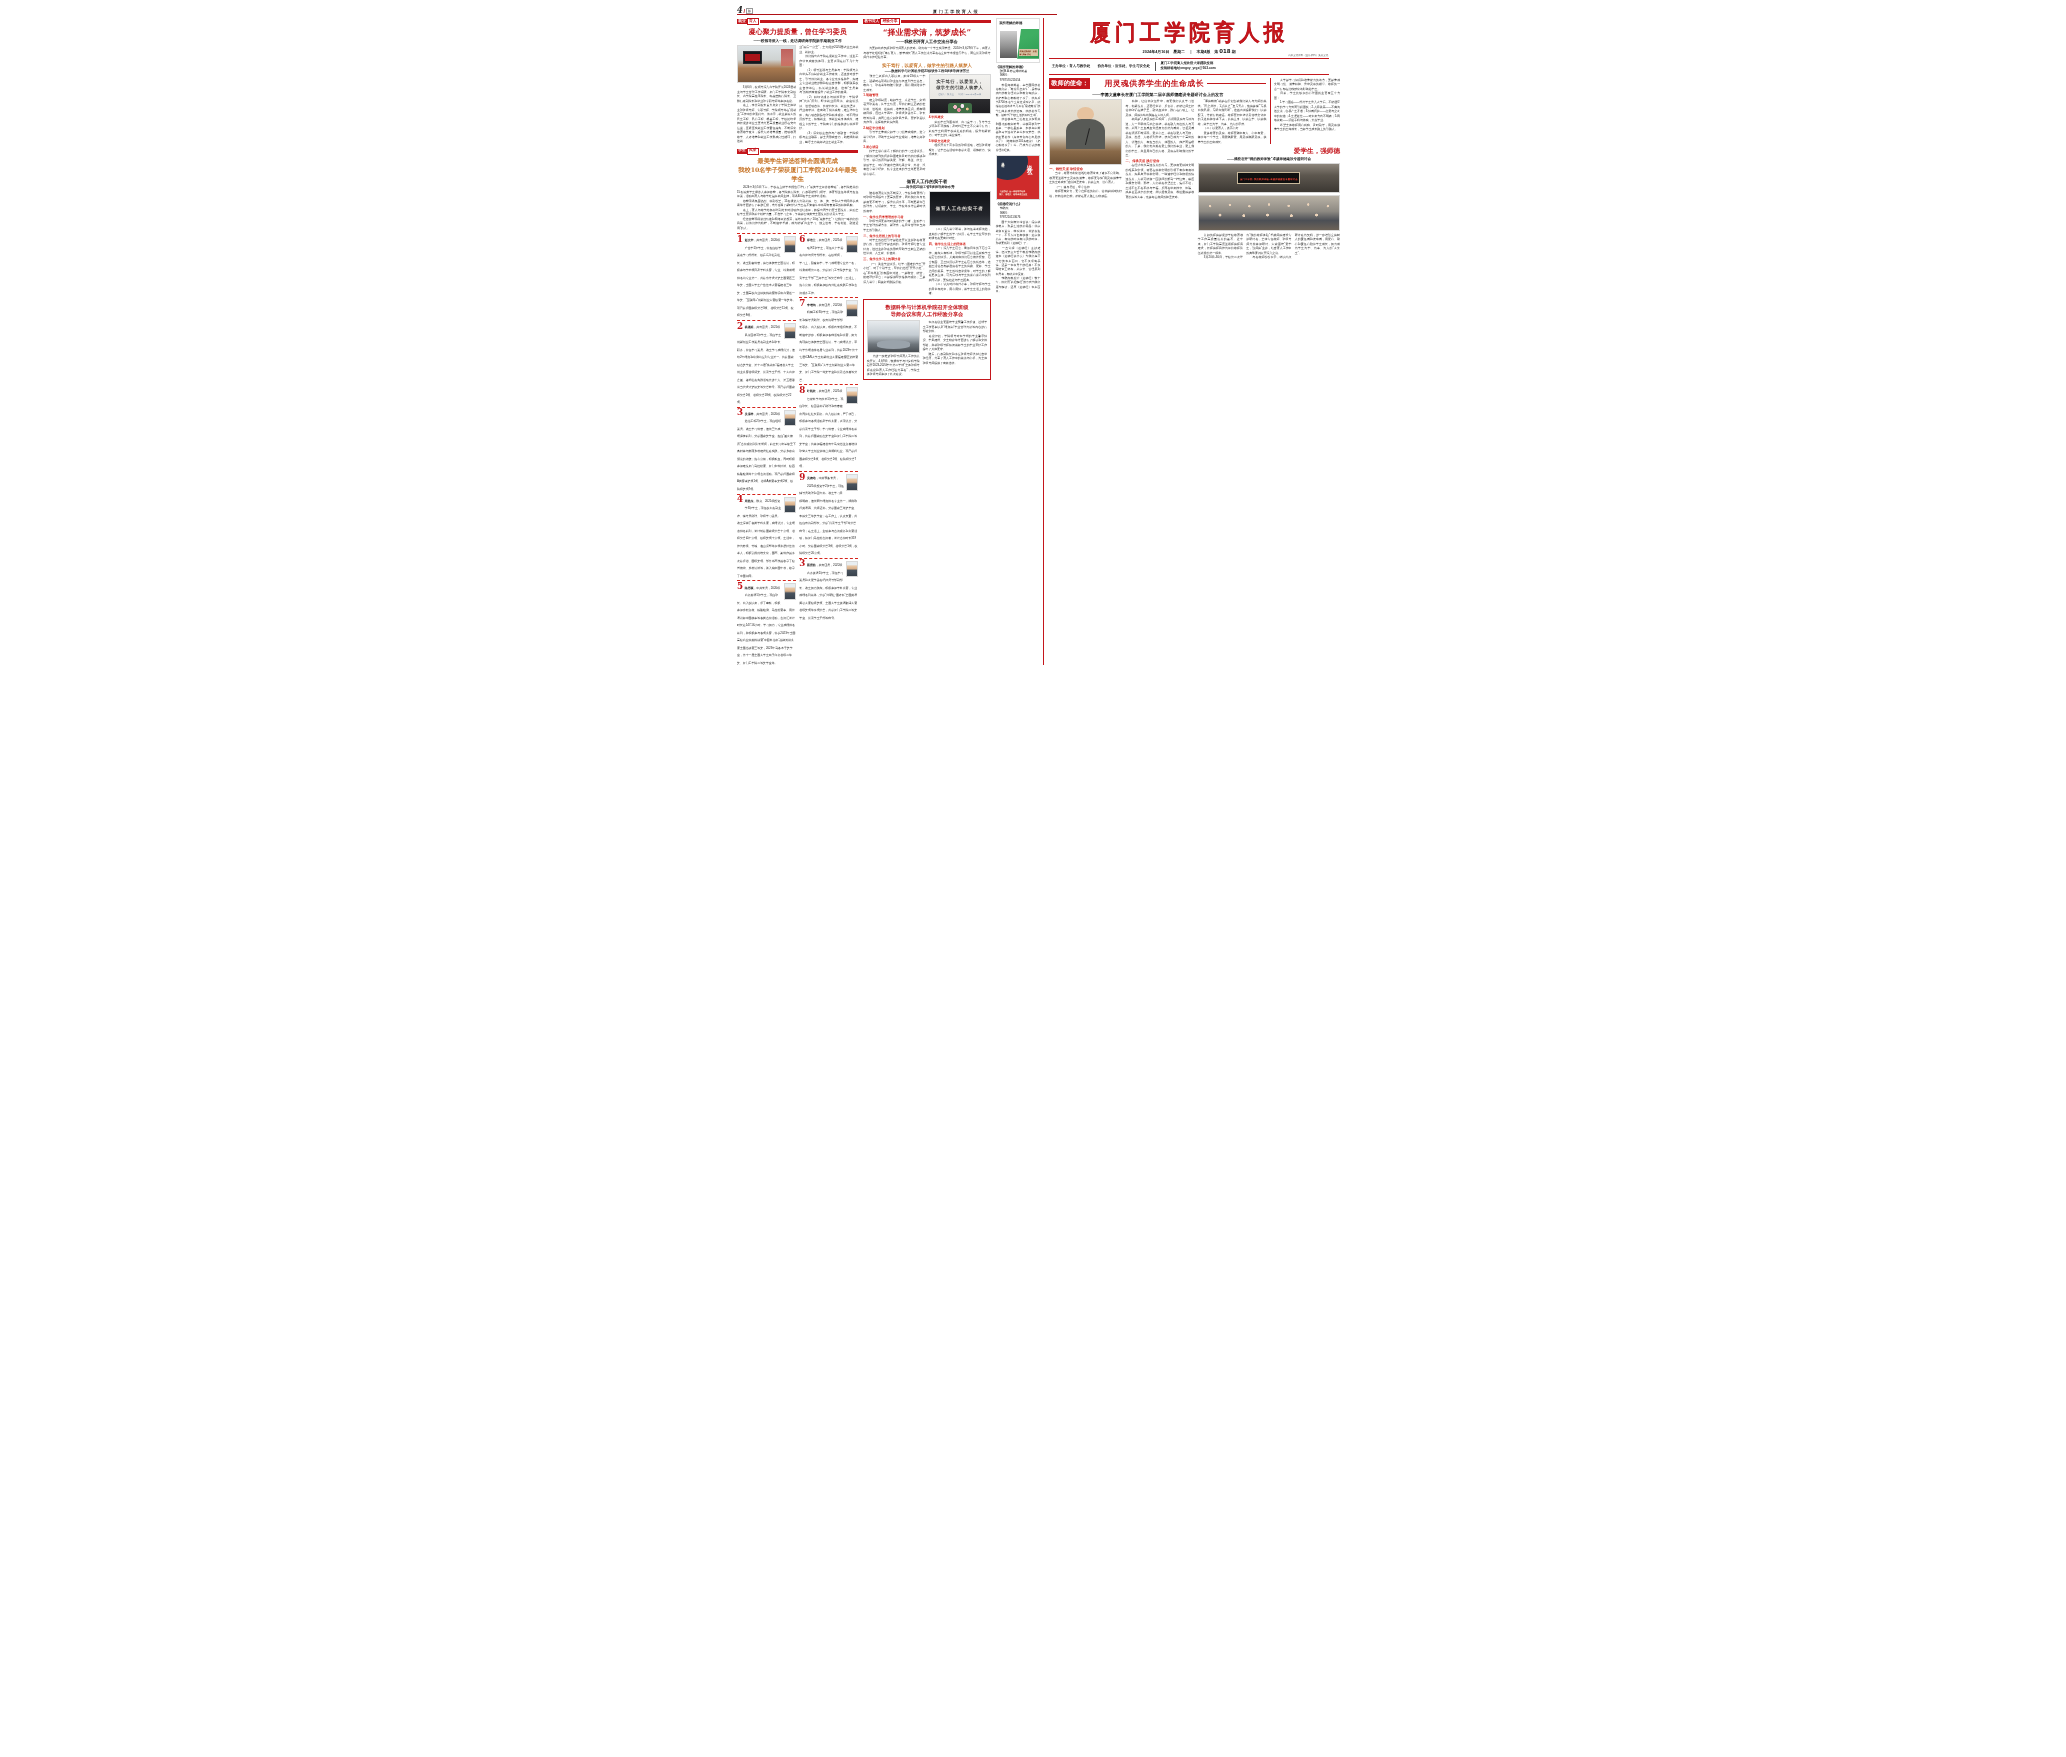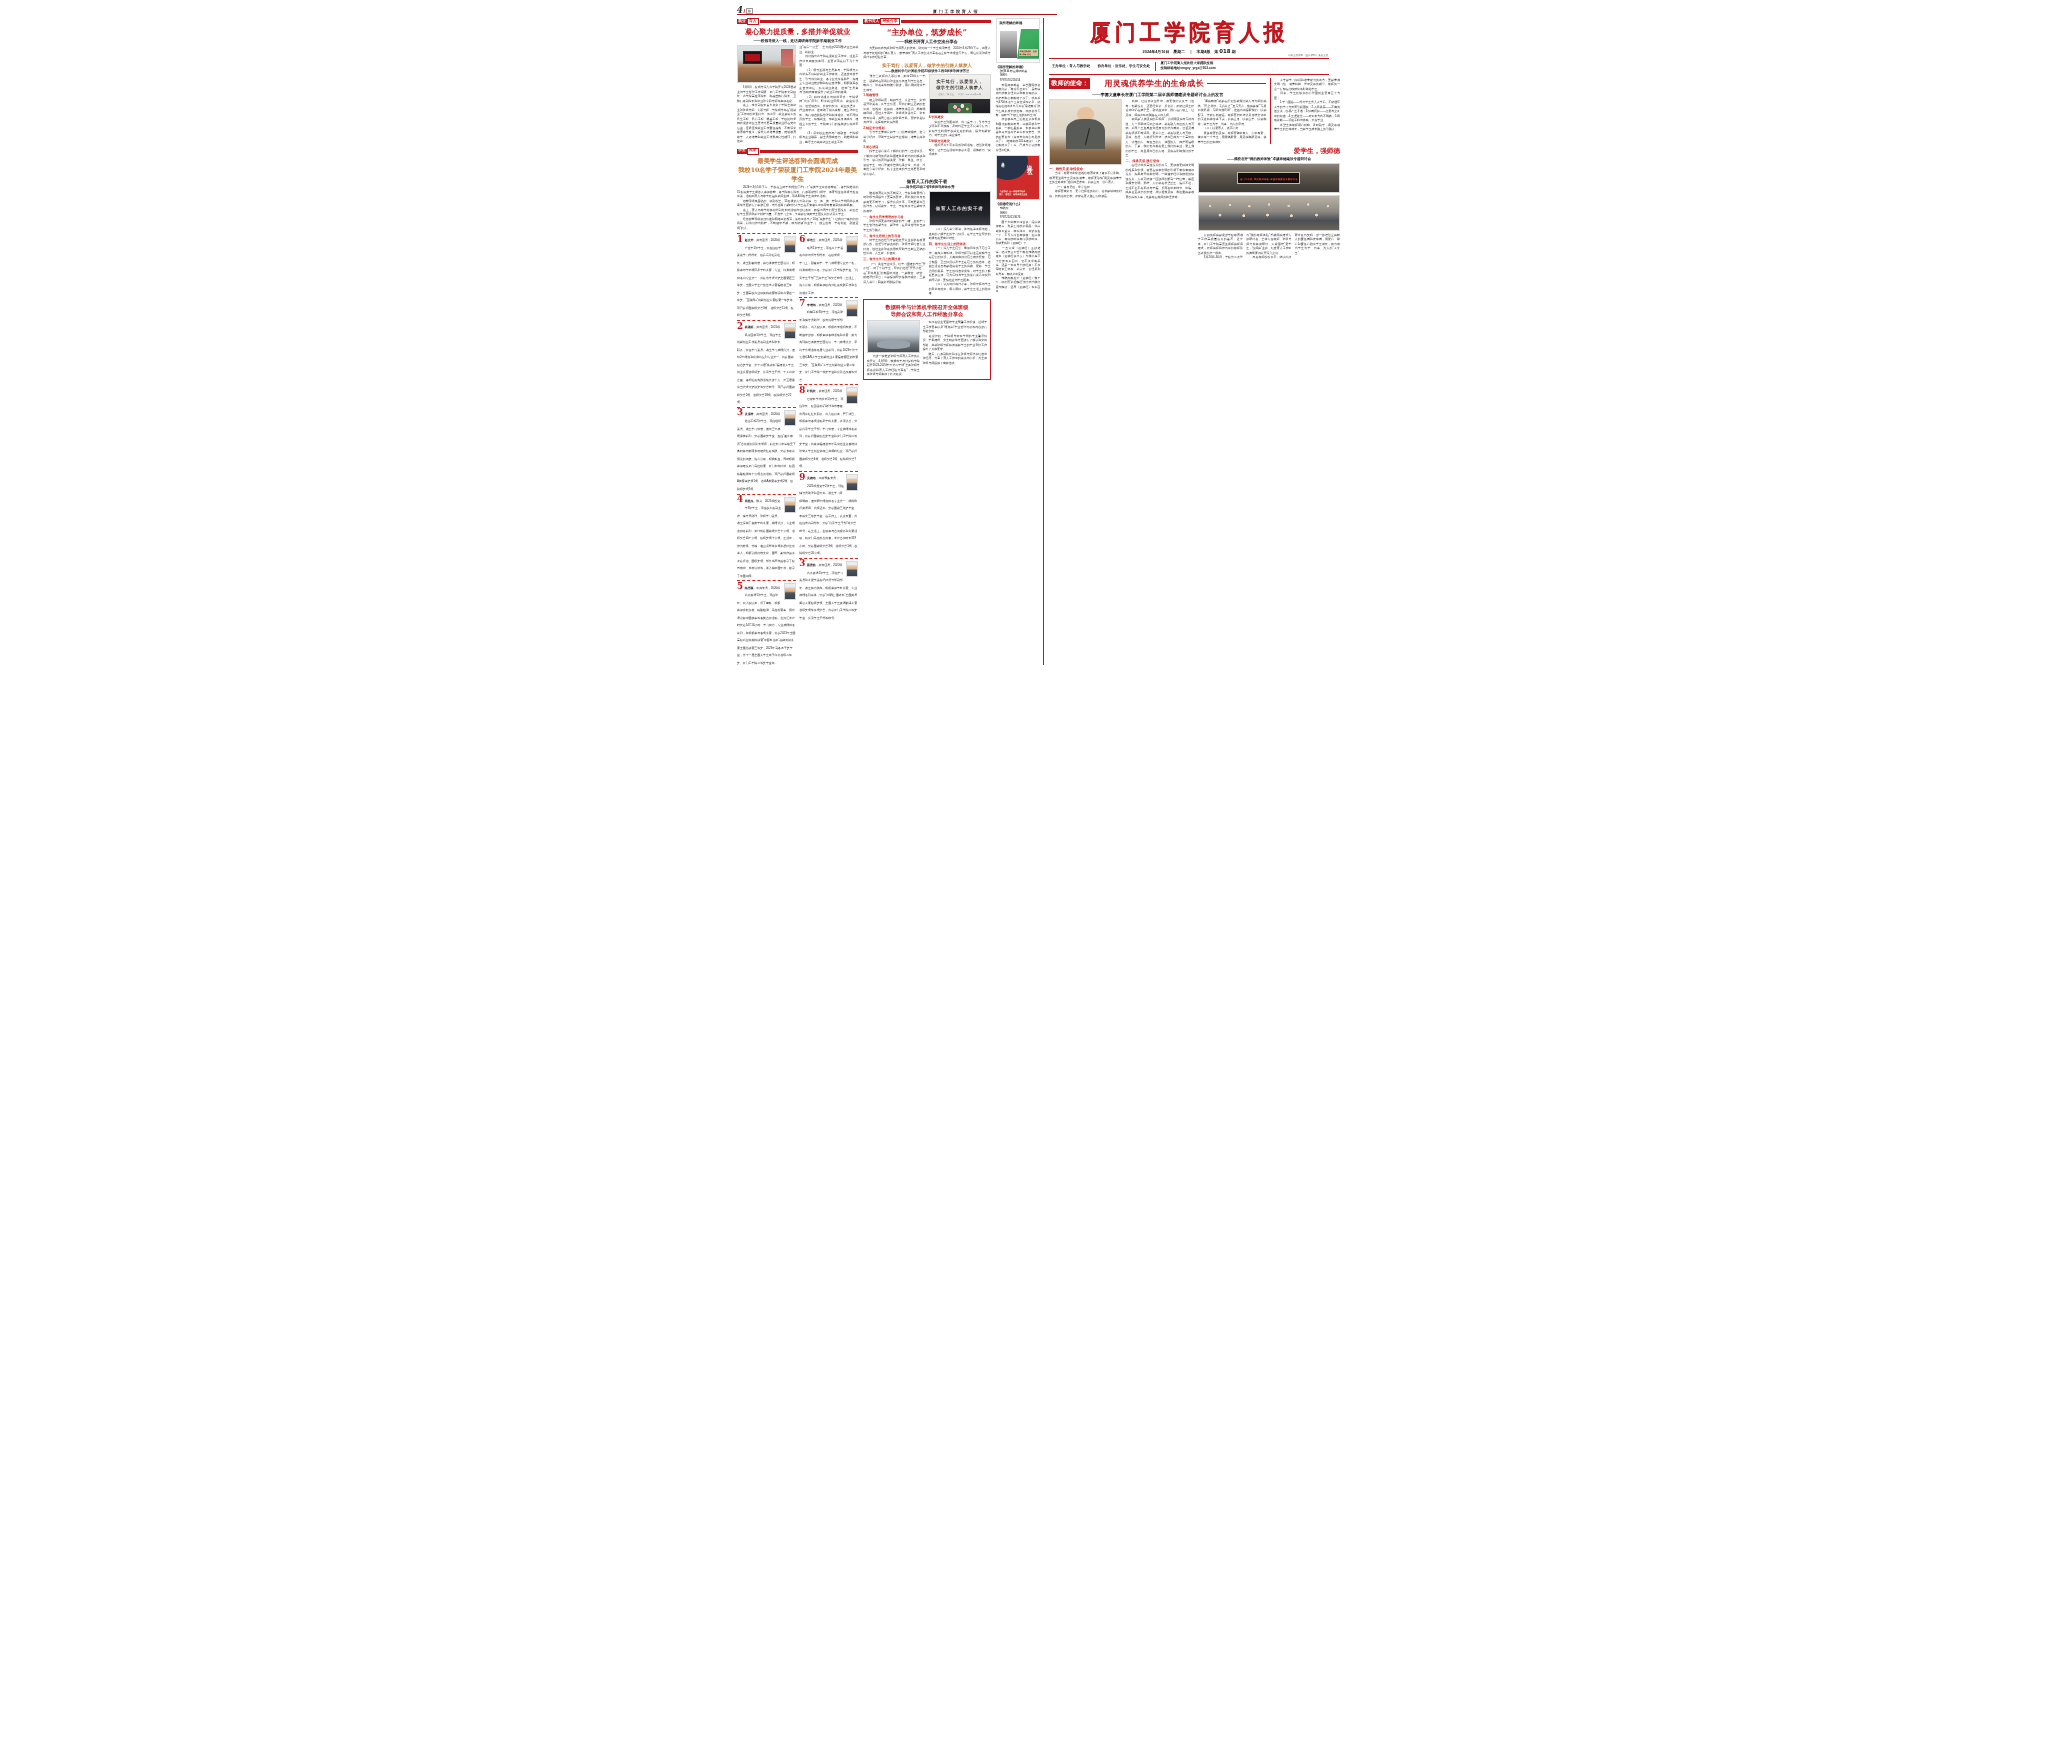--- a/index.html
+++ b/index.html
@@ -149,21 +149,21 @@
   </div>
 
   <div class="zones">
 
     <div class="zoneA">
       <div class="labrow">
         <span class="chip solid">就业</span>
         <span class="chip line">育人</span>
         <span class="labbar"></span>
       </div>
-      <div class="h-red" style="font-size:7px;">凝心聚力提质量，多措并举促就业</div>
+      <div class="h-red" style="font-size:7px;">凝心聚力提质量，曾任学习委员</div>
       <div class="sub">——校领导深入一线，走访调研商学院新学期就业工作</div>
       <div class="cols2">
         <div>
           <div class="ph ph-meeting">
             <div class="tv"></div>
             <div class="tvslide"></div>
             <div class="wall"></div>
           </div>
           <div class="txt" style="margin-top:1.7px;">　　3月6日，校领导深入商学院开展2024届就业与学生管理工作调研。厦门工学院李文副校长、商学院高拴平院长、柯晶莹执行院长、卫群行政副院长和毕业班专职导师等参加会议。
 　　会上，李文副校长首先肯定了学院全体毕业班班级导师、专职导师、学院领导等在“促就业”工作中的辛勤付出。他表示，就业是最大的民生工程、民心工程、根基工程，学校始终坚持把促进毕业生更充分更高质量就业摆在突出位置，压紧压实就业工作责任落实。不断深化教育教学改革，提升人才培养质量，推动教育教学、人才培养和就业工作形成良性循环，打通就</div>
@@ -236,21 +236,21 @@
         </div>
       </div>
     </div>
 
     <div class="zoneB">
       <div class="labrow">
         <span class="chip solid">教书育人</span>
         <span class="chip line">经验分享</span>
         <span class="labbar"></span>
       </div>
-      <div class="h-red" style="font-size:7.9px;">“主办单位，筑梦成长”</div>
+      <div class="h-red" style="font-size:7.9px;">“择业需求清，筑梦成长”</div>
       <div class="sub" style="font-size:4.1px;">——我校召开育人工作交流分享会</div>
       <div class="txt">　　为更好地肩负起班级导师育人的使命，助力每一个学生实现梦想。2024年3月29日下午，由育人与教学处组织的“笃行育人，筑梦成长”育人工作交流分享会在立林学术报告厅举行，两位优秀班级导师代表作经验分享。</div>
 
       <div class="part-h">实干笃行，以爱育人，做学生的引路人筑梦人</div>
       <div class="byline">——数据科学与计算机学院23级软件工程6班班导师张芳兰</div>
       <div class="cols2">
         <div>
           <div class="txt">　　张芳兰老师自入职以来，她带23级大一学生。迎新时在现场以班主任角色查到学生信息，晚自习、班会课等都随堂跟进，用心用情陪伴学生成长。</div>
           <div class="sh">1.明确管理</div>
           <div class="txt">　　建立班级制度，站好学生、亲近学生，定期召开班委会，从学生角度，帮他们树立正确的世界观、思维观、道德观，培养集体意识，拥有明确目标，度过大学四年。班级设班委分工，班长统筹协调，共同营造良好班风学风。要求班委以身作则，发挥模范带头作用。</div>

